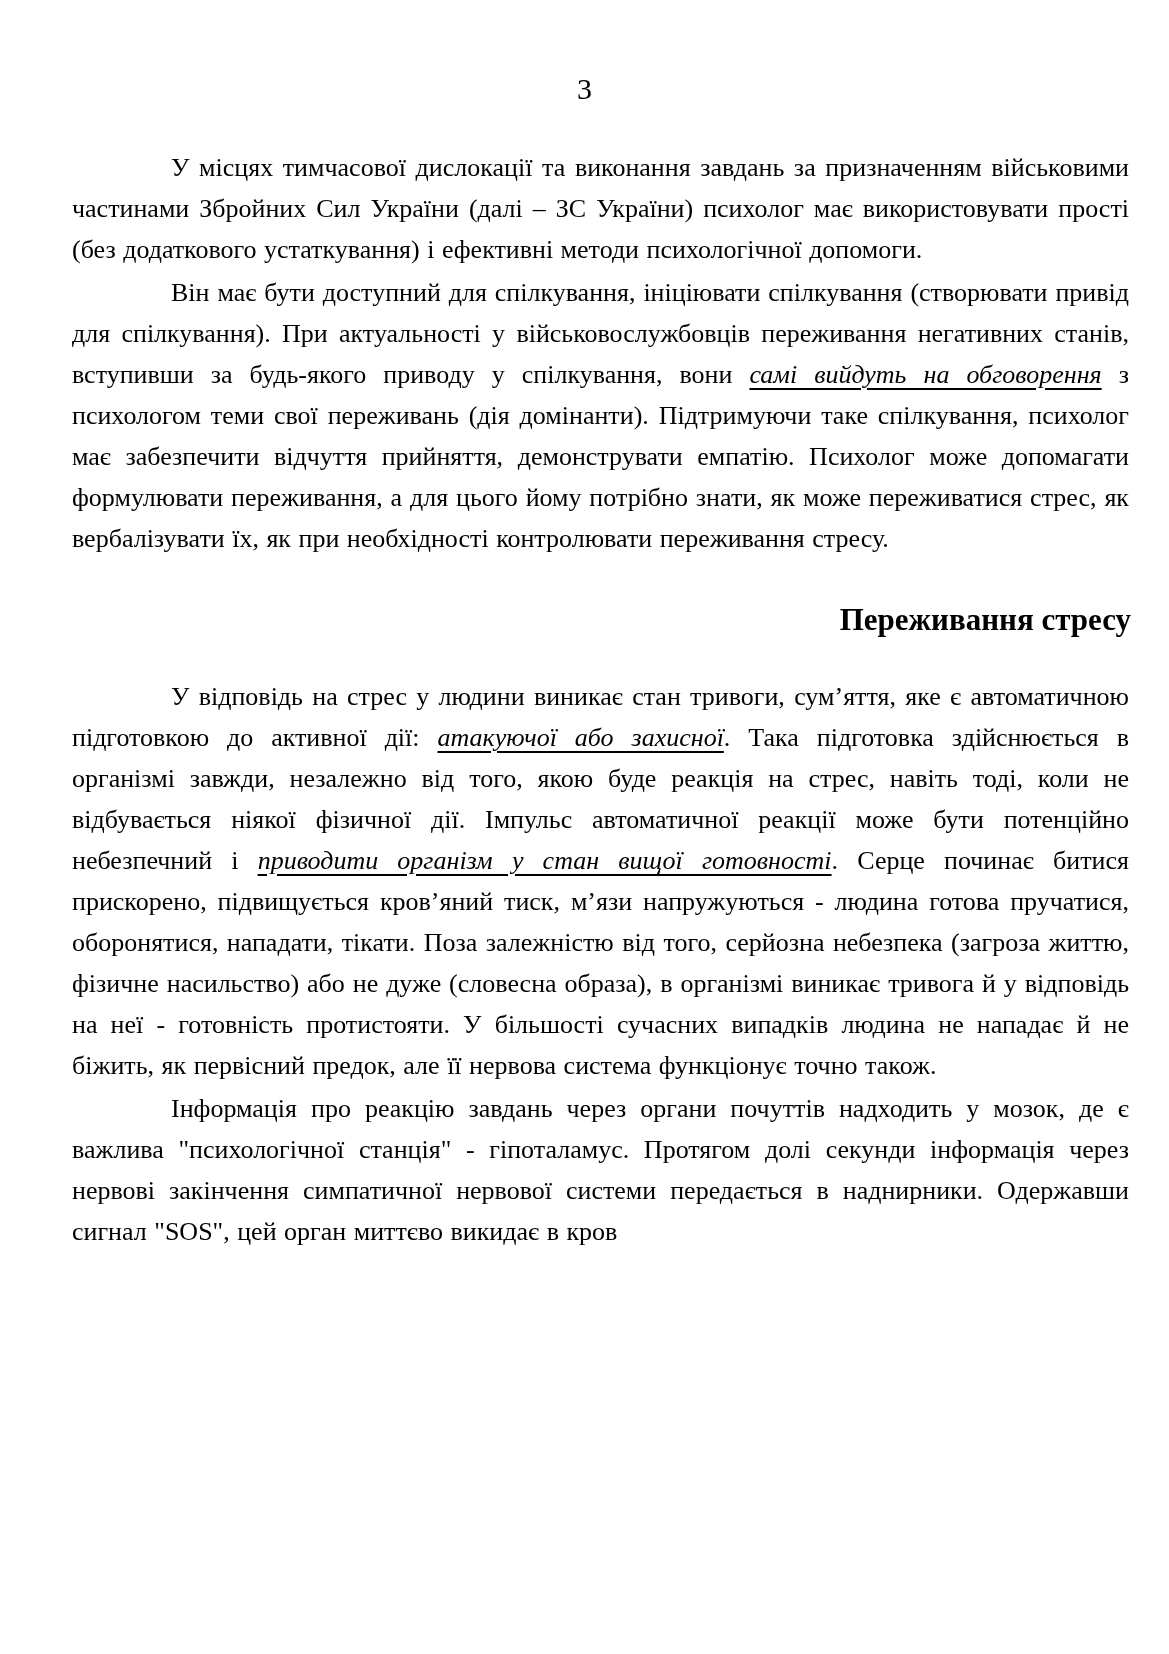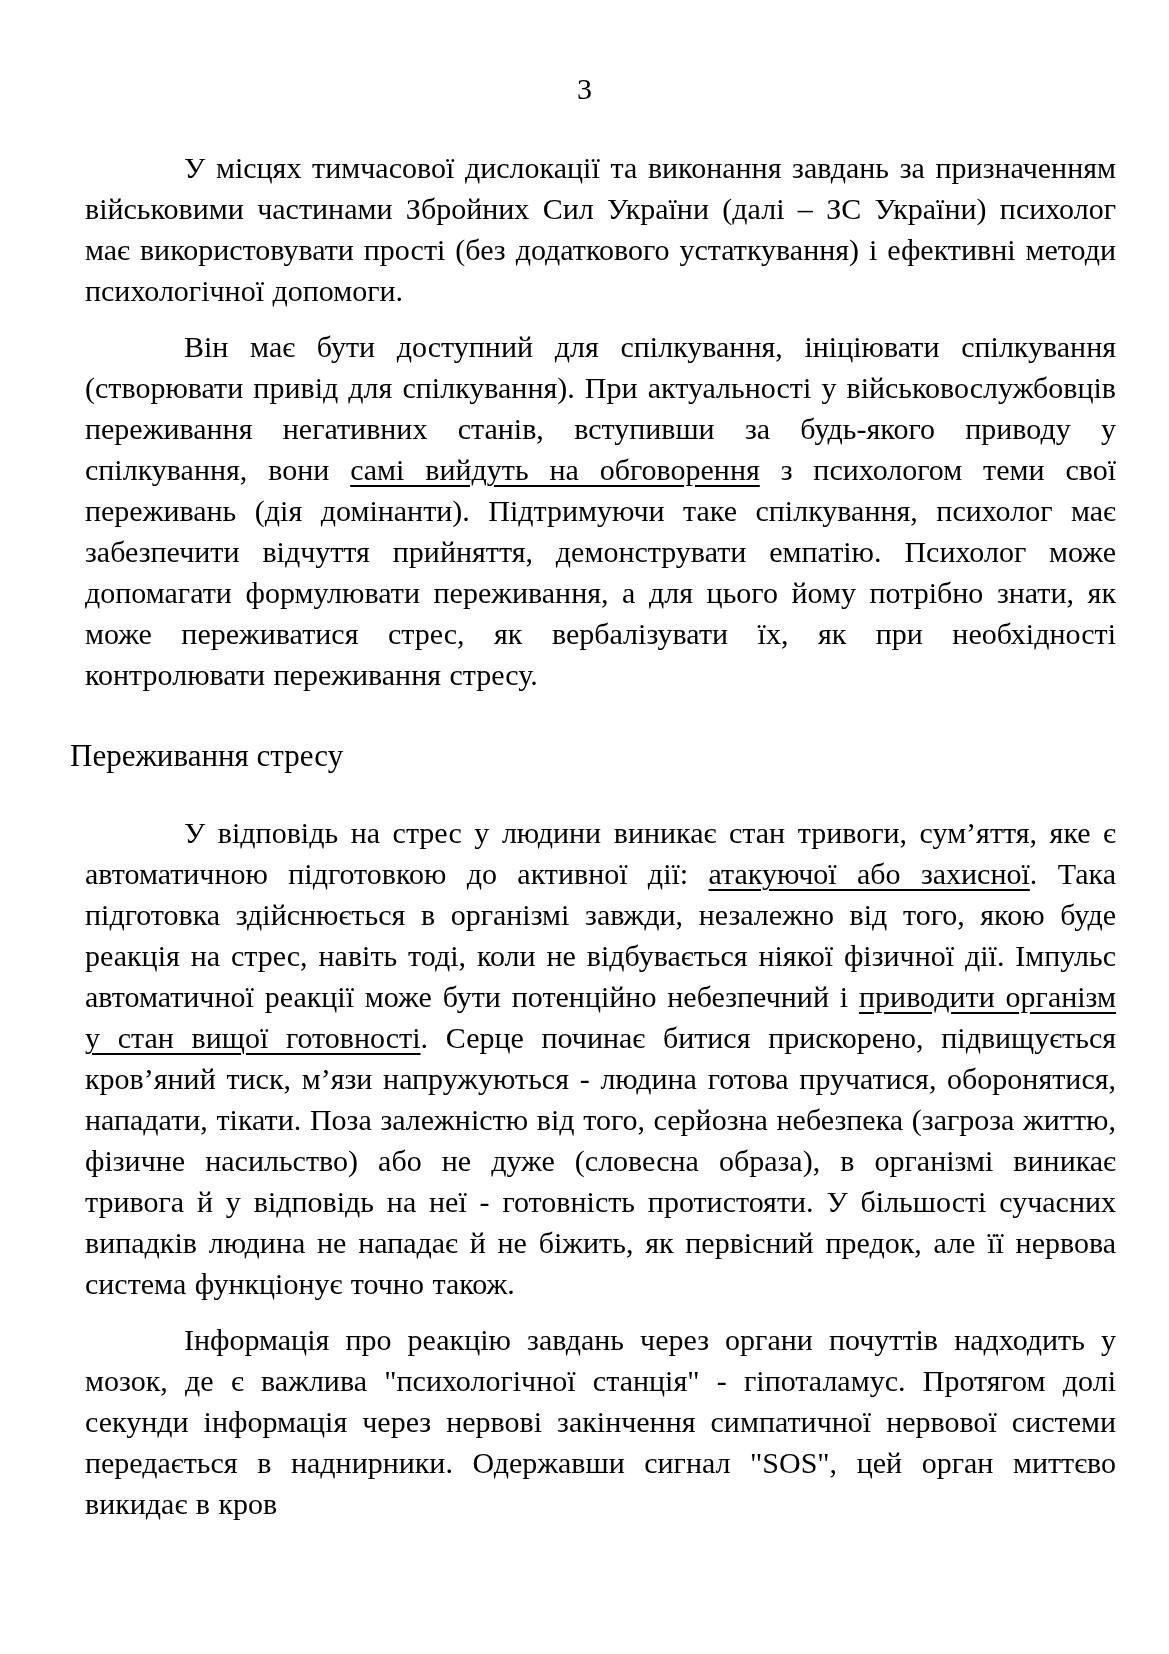--- a/index.html
+++ b/index.html
@@ -21,39 +21,40 @@
     margin-top: 68px;
     margin-bottom: 38px;
     text-align: center;
     font-size: 30px;
     line-height: 41px;
   }
   .content {
     padding: 0 38px 0 70px;
   }
   p.para {
-    margin: 15px;
-    font-size: 30px;
+    margin: 2px;
+    font-size: 26px;
     line-height: 41px;
     text-align: justify;
     text-indent: 99px;
     word-spacing: 1px;
   }
   h2.heading {
     margin: 40px 0 36px 0;
     font-size: 31px;
     line-height: 41px;
-    font-weight: normal;
-    text-align: left;
+    font-weight: bold;
+    text-align: right;
   }
   .b { font-weight: normal; }
   .u {
     text-decoration: underline;
     text-decoration-thickness: 2px;
     text-underline-offset: 5px;
+    font-style: italic;
   }
 </style>
 </head>
 <body>
 
 <div class="page">
 
   <div class="page-number">3</div>
 
   <div class="content">

